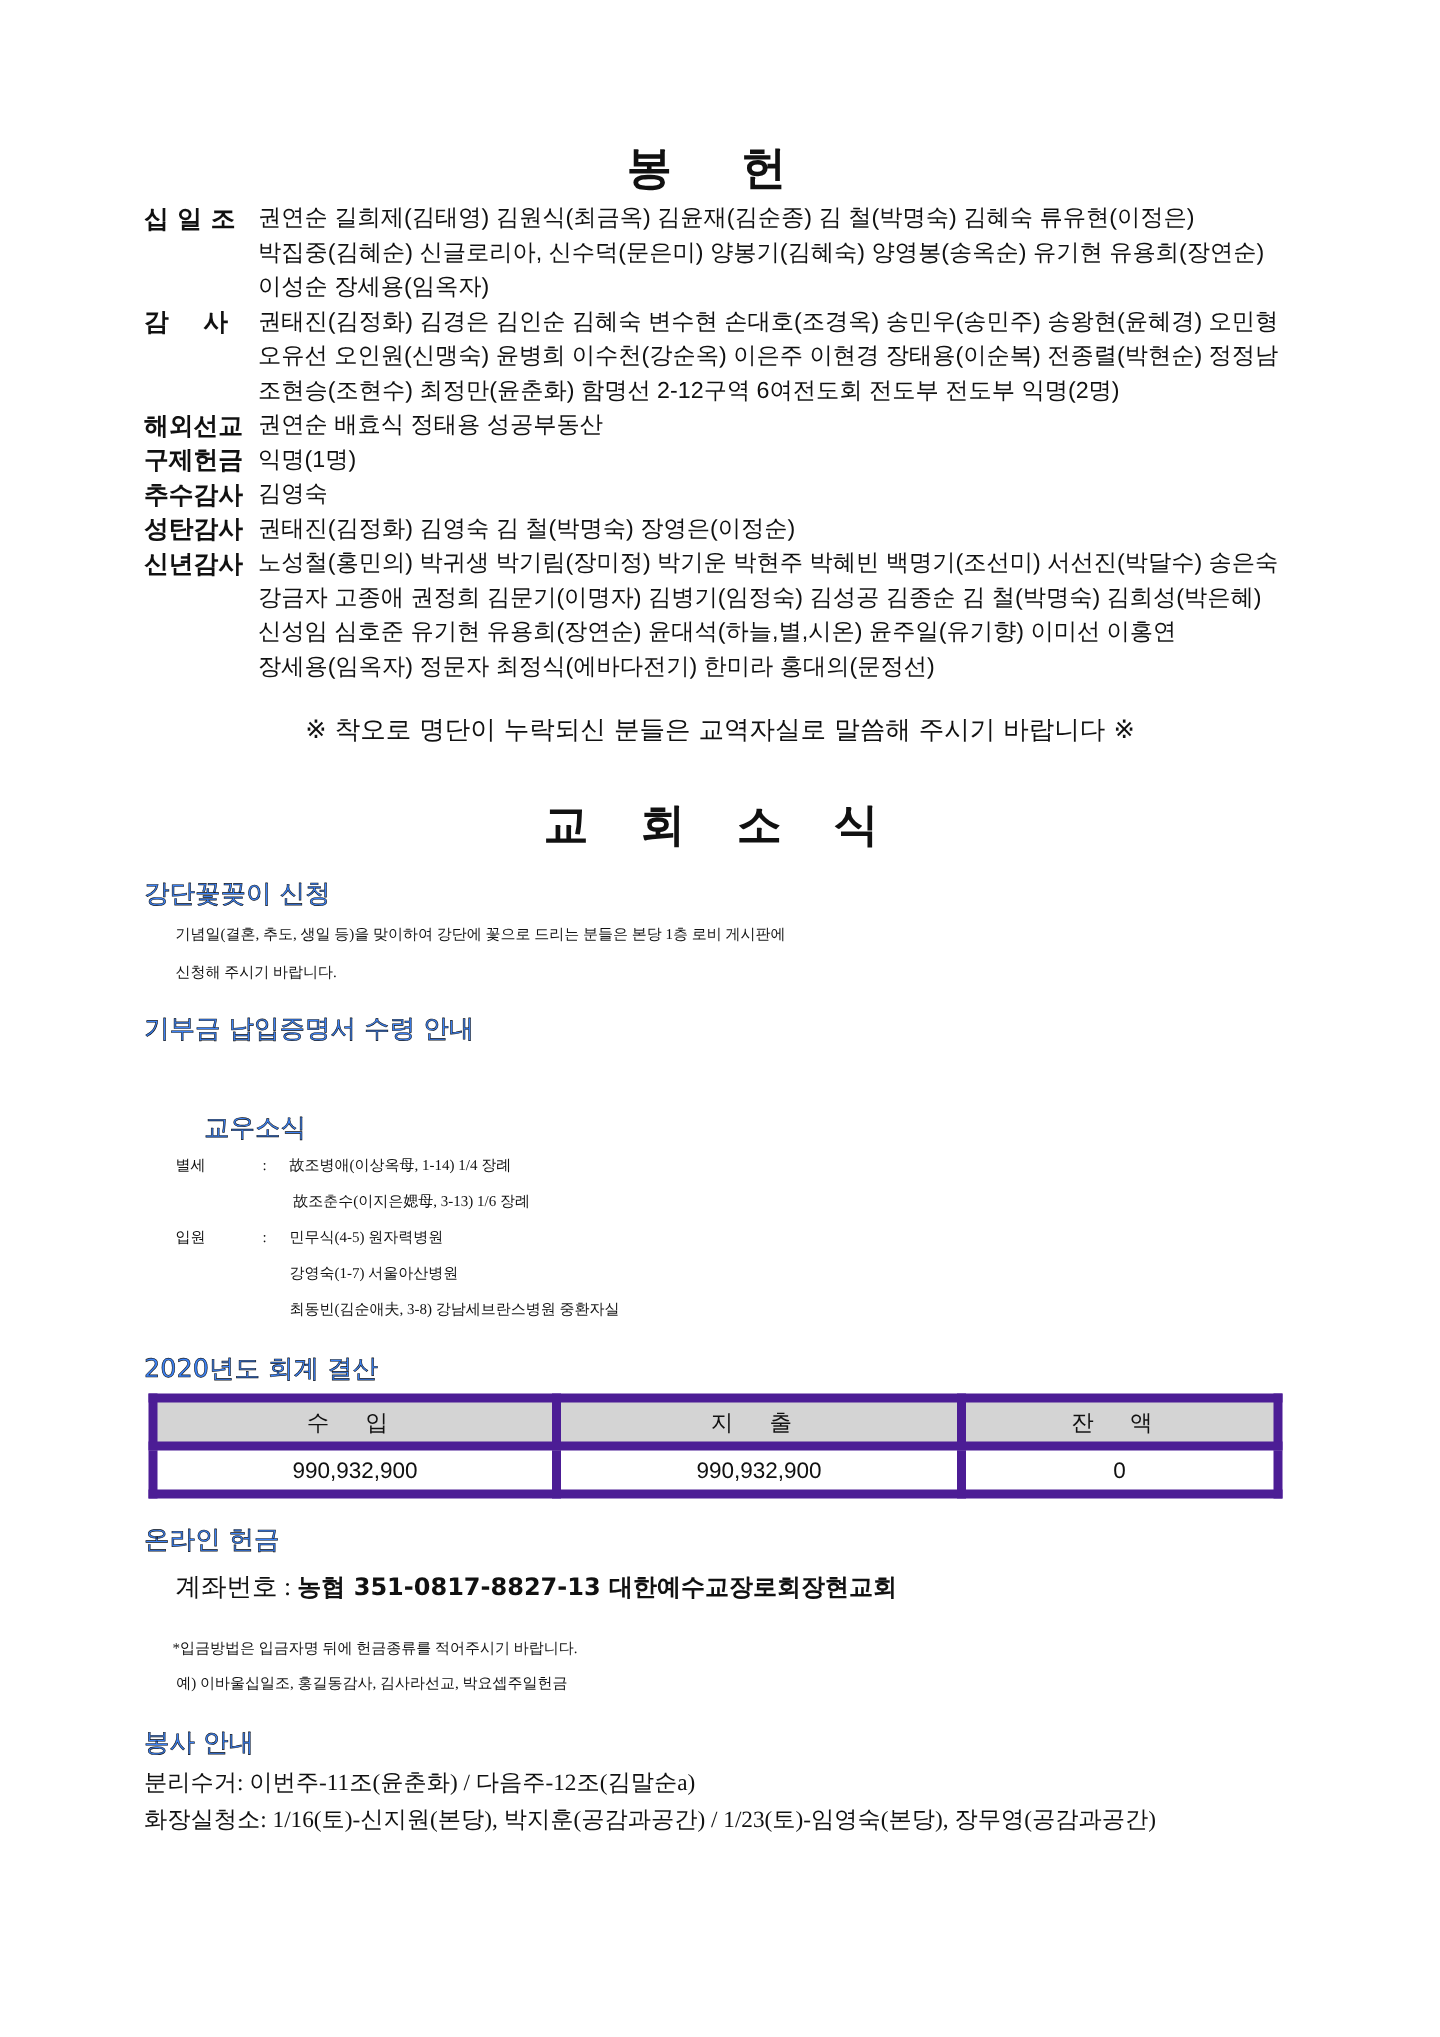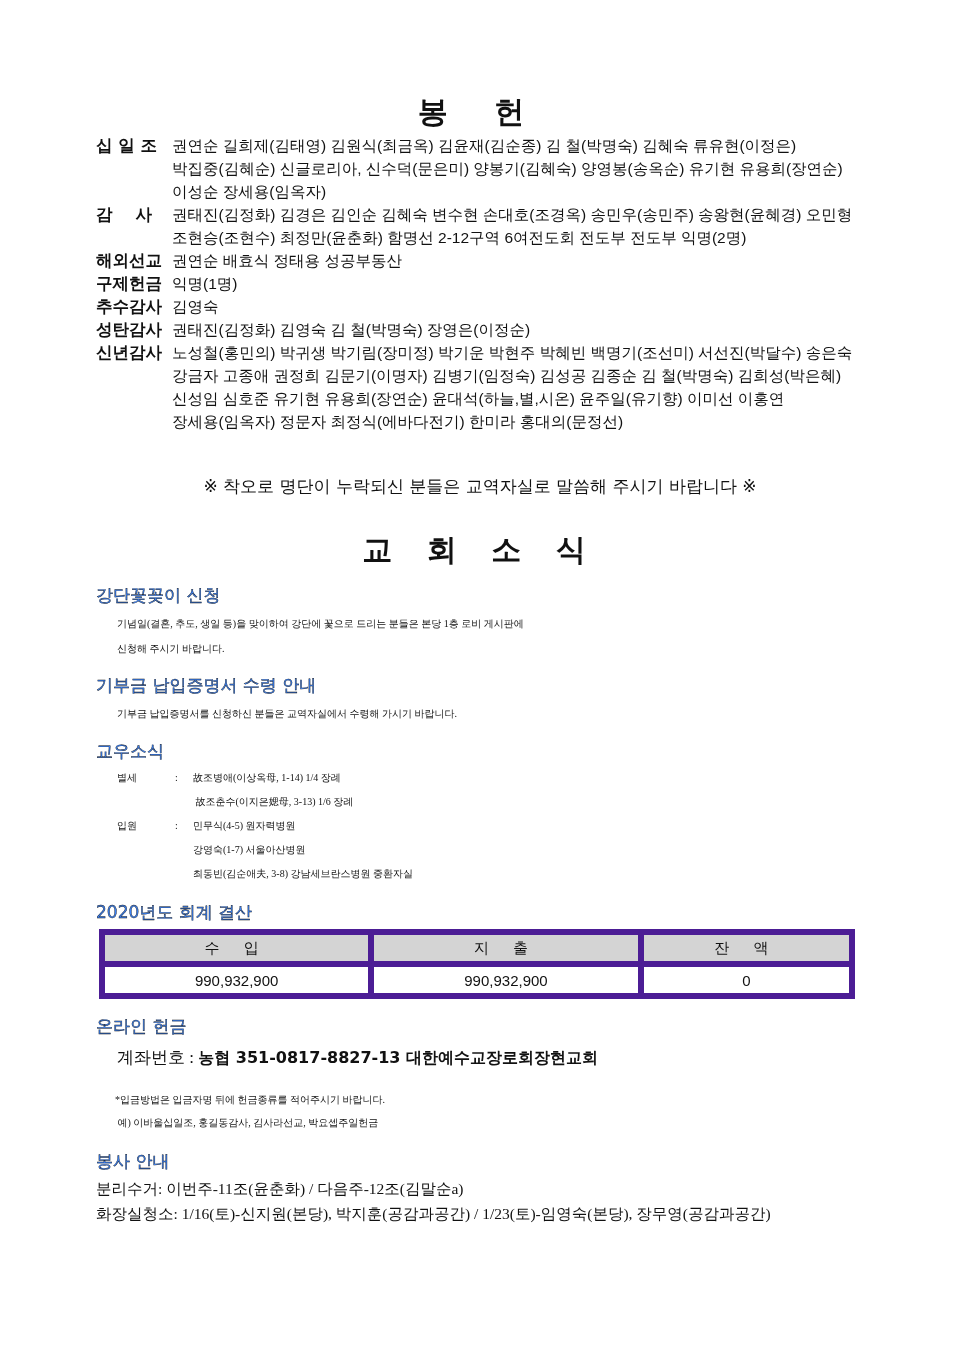--- a/index.html
+++ b/index.html
@@ -77,20 +77,21 @@
       <div class="names">
         <div>권연순 길희제(김태영) 김원식(최금옥) 김윤재(김순종) 김   철(박명숙) 김혜숙 류유현(이정은)</div>
         <div>박집중(김혜순) 신글로리아, 신수덕(문은미) 양봉기(김혜숙) 양영봉(송옥순) 유기현 유용희(장연순)</div>
         <div>이성순 장세용(임옥자)</div>
       </div>
     </div>
     <div class="row">
       <div class="lbl" style="white-space:pre;">감    사</div>
       <div class="names">
         <div>권태진(김정화) 김경은 김인순 김혜숙 변수현 손대호(조경옥) 송민우(송민주) 송왕현(윤혜경) 오민형</div>
+        <div>오유선 오인원(신맹숙) 윤병희 이수천(강순옥) 이은주 이현경 장태용(이순복) 전종렬(박현순) 정정남</div>
         <div>조현승(조현수) 최정만(윤춘화) 함명선 2-12구역 6여전도회 전도부 전도부 익명(2명)</div>
       </div>
     </div>
     <div class="row">
       <div class="lbl">해외선교</div>
       <div class="names">
         <div>권연순 배효식 정태용 성공부동산</div>
       </div>
     </div>
     <div class="row">
@@ -126,23 +127,22 @@
 
   <div class="title t2">교 회 소 식</div>
 
   <div class="sec-h" style="top:584px;">강단꽃꽂이 신청</div>
   <div class="body-txt" style="top:611px;">
     <div>기념일(결혼, 추도, 생일 등)을 맞이하여 강단에 꽃으로 드리는 분들은 본당 1층 로비 게시판에</div>
     <div>신청해 주시기 바랍니다.</div>
   </div>
 
   <div class="sec-h" style="top:674px;">기부금 납입증명서 수령 안내</div>
-  <div class="body-txt" style="top:701px;">기부금 납입증명서를 신청하신 분들은 교역자실에서 수령해 가시기 바랍니다.</div>
 
-  <div class="sec-h" style="top:740px;">교우소식</div>
+  <div class="sec-h" style="top:740px;margin-left:40px;">교우소식</div>
   <div class="body-txt" style="top:766px; line-height:24px;">
     <div class="news-row">
       <span class="k">별세</span>
       <span class="c">:</span>
       <span>
         <div>故조병애(이상옥母, 1-14) 1/4 장례</div>
         <div style="white-space:pre;"> 故조춘수(이지은媤母, 3-13) 1/6 장례</div>
       </span>
     </div>
     <div class="news-row">

